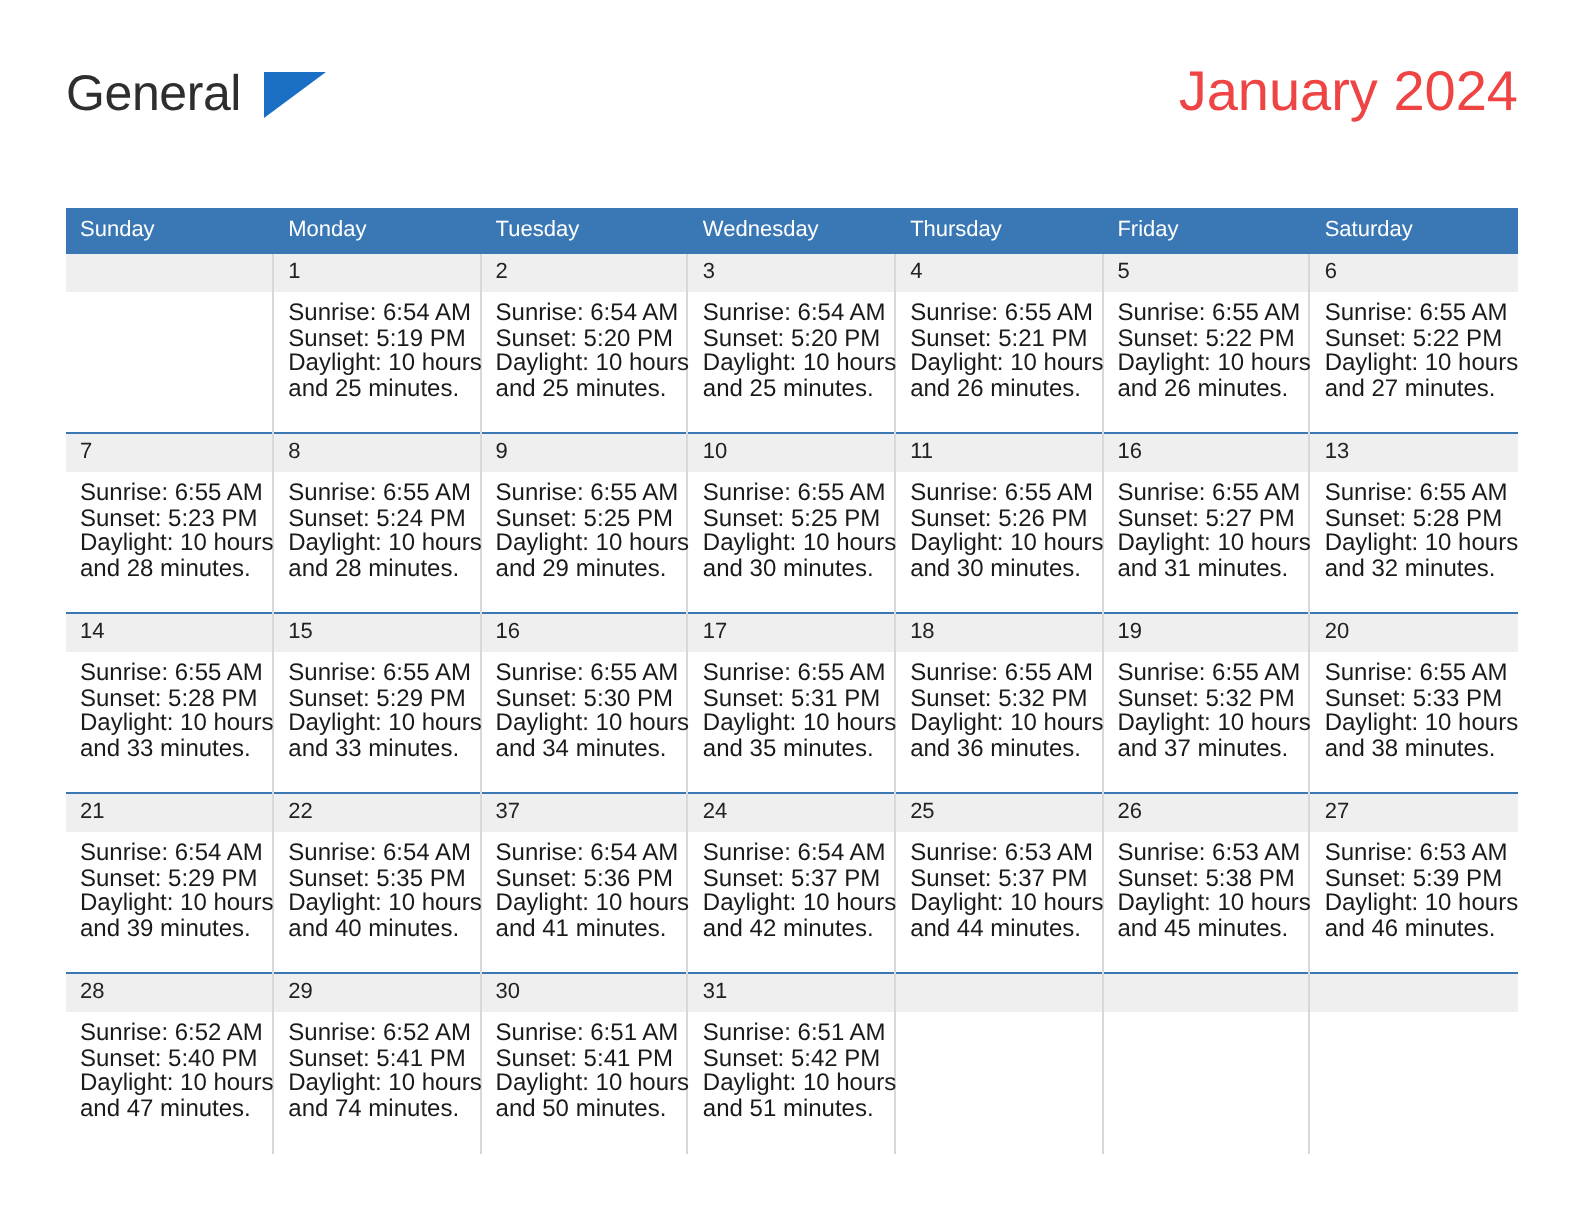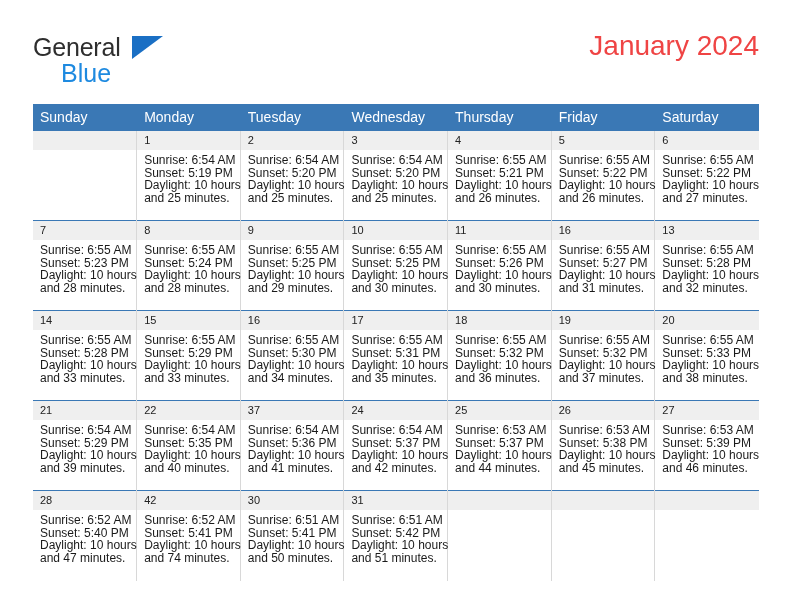--- a/index.html
+++ b/index.html
@@ -93,21 +93,21 @@
     position: absolute;
     left: 33px;
     top: 104px;
     width: 726px;
     border-collapse: collapse;
     table-layout: fixed;
   }
   .calendar th {
     background: #3a78b5;
     color: #ffffff;
-    font-size: 14px;
+    font-size: 11px;
     font-weight: 400;
     text-align: left;
     padding: 5px 0 5px 7px;
     height: 19px;
     box-sizing: border-box;
     border-right: 1px solid #3a78b5;
   }
   .calendar td {
     vertical-align: top;
     padding: 0;
@@ -147,21 +147,20 @@
 </head>
 <body>
 
 <div class="page">
 
   <div class="header">
 
     <div class="brand">
       <span class="brand-top">General</span>
       <span class="brand-tri"></span>
-      <span class="brand-bottom">Blue</span>
     </div>
 
     <div class="title-wrap">
       <div class="cal-title">January 2024</div>
     </div>
 
   </div>
 
   <table class="calendar">
     <thead>
@@ -504,21 +503,21 @@
               <div class="details">
                 <div>Sunrise: 6:52 AM</div>
                 <div>Sunset: 5:40 PM</div>
                 <div>Daylight: 10 hours</div>
                 <div>and 47 minutes.</div>
               </div>
             </div>
           </td>
         <td>
             <div class="cell-inner">
-              <div class="daynum">42</div>
+              <div class="daynum">29</div>
               <div class="details">
                 <div>Sunrise: 6:52 AM</div>
                 <div>Sunset: 5:41 PM</div>
                 <div>Daylight: 10 hours</div>
                 <div>and 74 minutes.</div>
               </div>
             </div>
           </td>
         <td>
             <div class="cell-inner">

